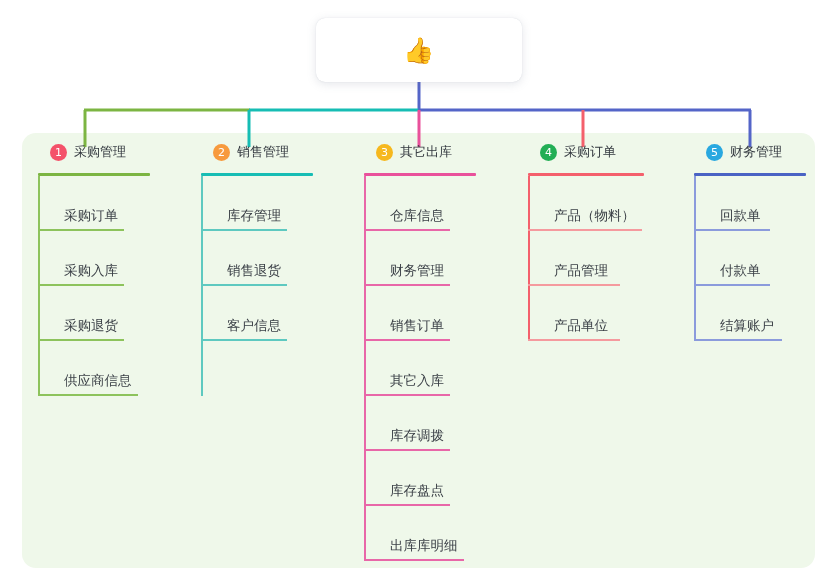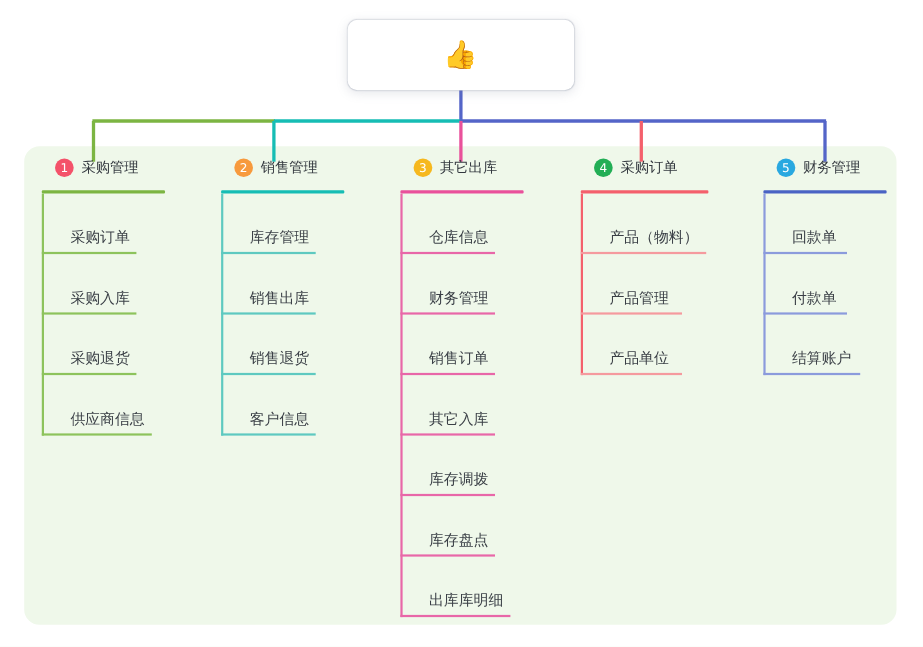--- a/index.html
+++ b/index.html
@@ -205,24 +205,20 @@
           <span class="col-title">销售管理</span>
         </div>
         <div class="head-rule" style="width: 112px; background: rgb(22, 189, 180);"></div>
         <div class="items">
           <div class="spine" style="background: rgb(94, 201, 192); height: 220px;"></div>
           <div class="item">
             <span class="item-label">库存管理</span>
             <div class="item-rule" style="width: 86px; background: rgb(94, 201, 192);"></div>
           </div>
           <div class="item">
-            <span class="item-label">销售出库</span>
-            <div class="item-rule" style="width: 86px; background: rgb(94, 201, 192);"></div>
-          </div>
-          <div class="item">
             <span class="item-label">销售退货</span>
             <div class="item-rule" style="width: 86px; background: rgb(94, 201, 192);"></div>
           </div>
           <div class="item">
             <span class="item-label">客户信息</span>
             <div class="item-rule" style="width: 86px; background: rgb(94, 201, 192);"></div>
           </div>
         </div>
       </div>
       <div class="column" style="left: 364px;">

